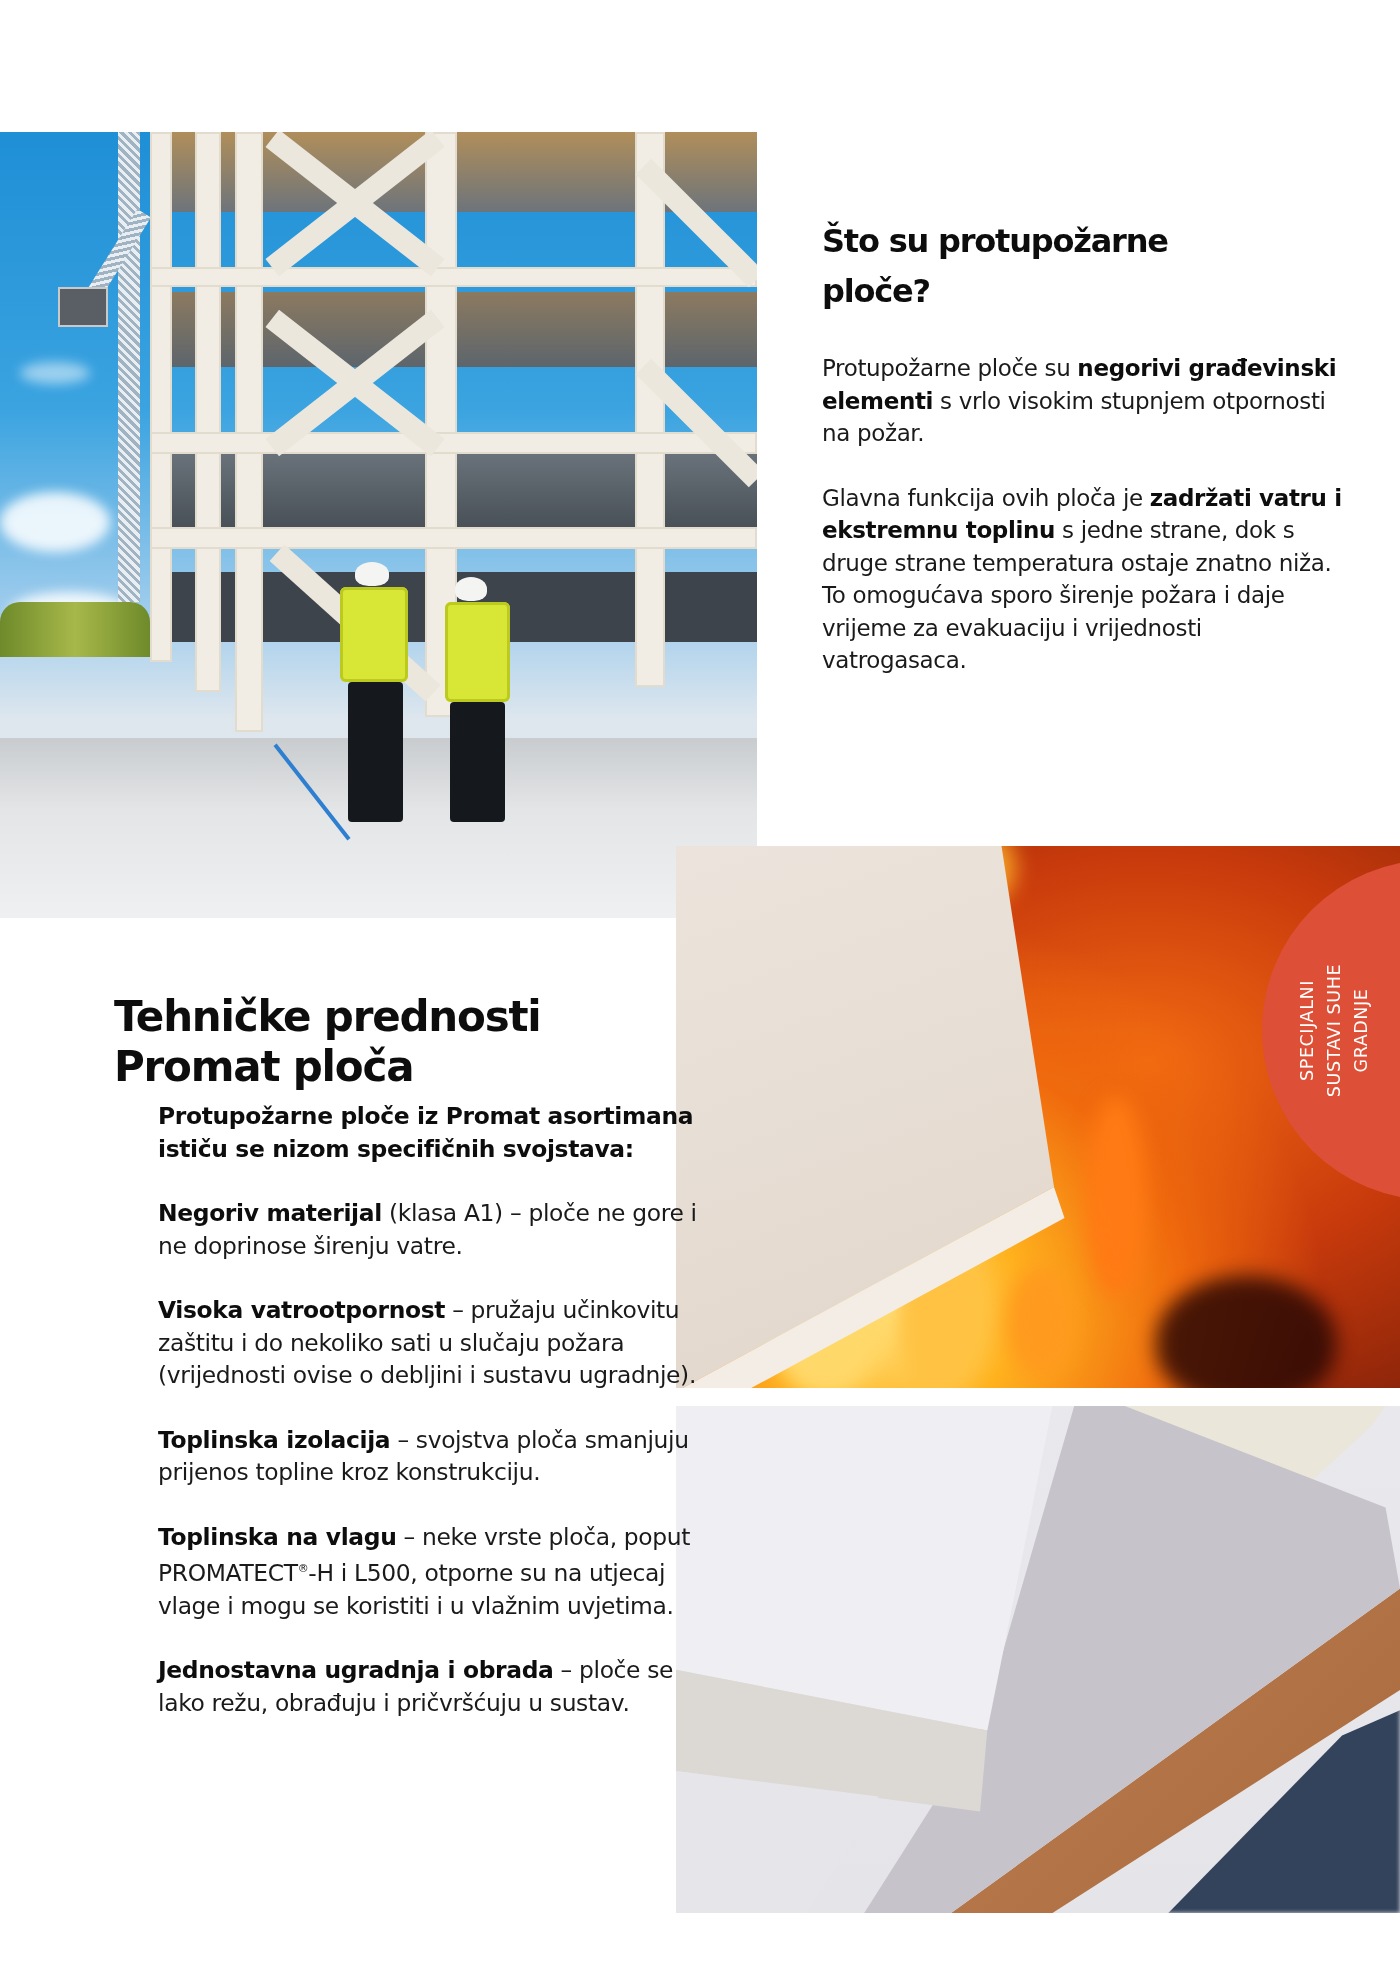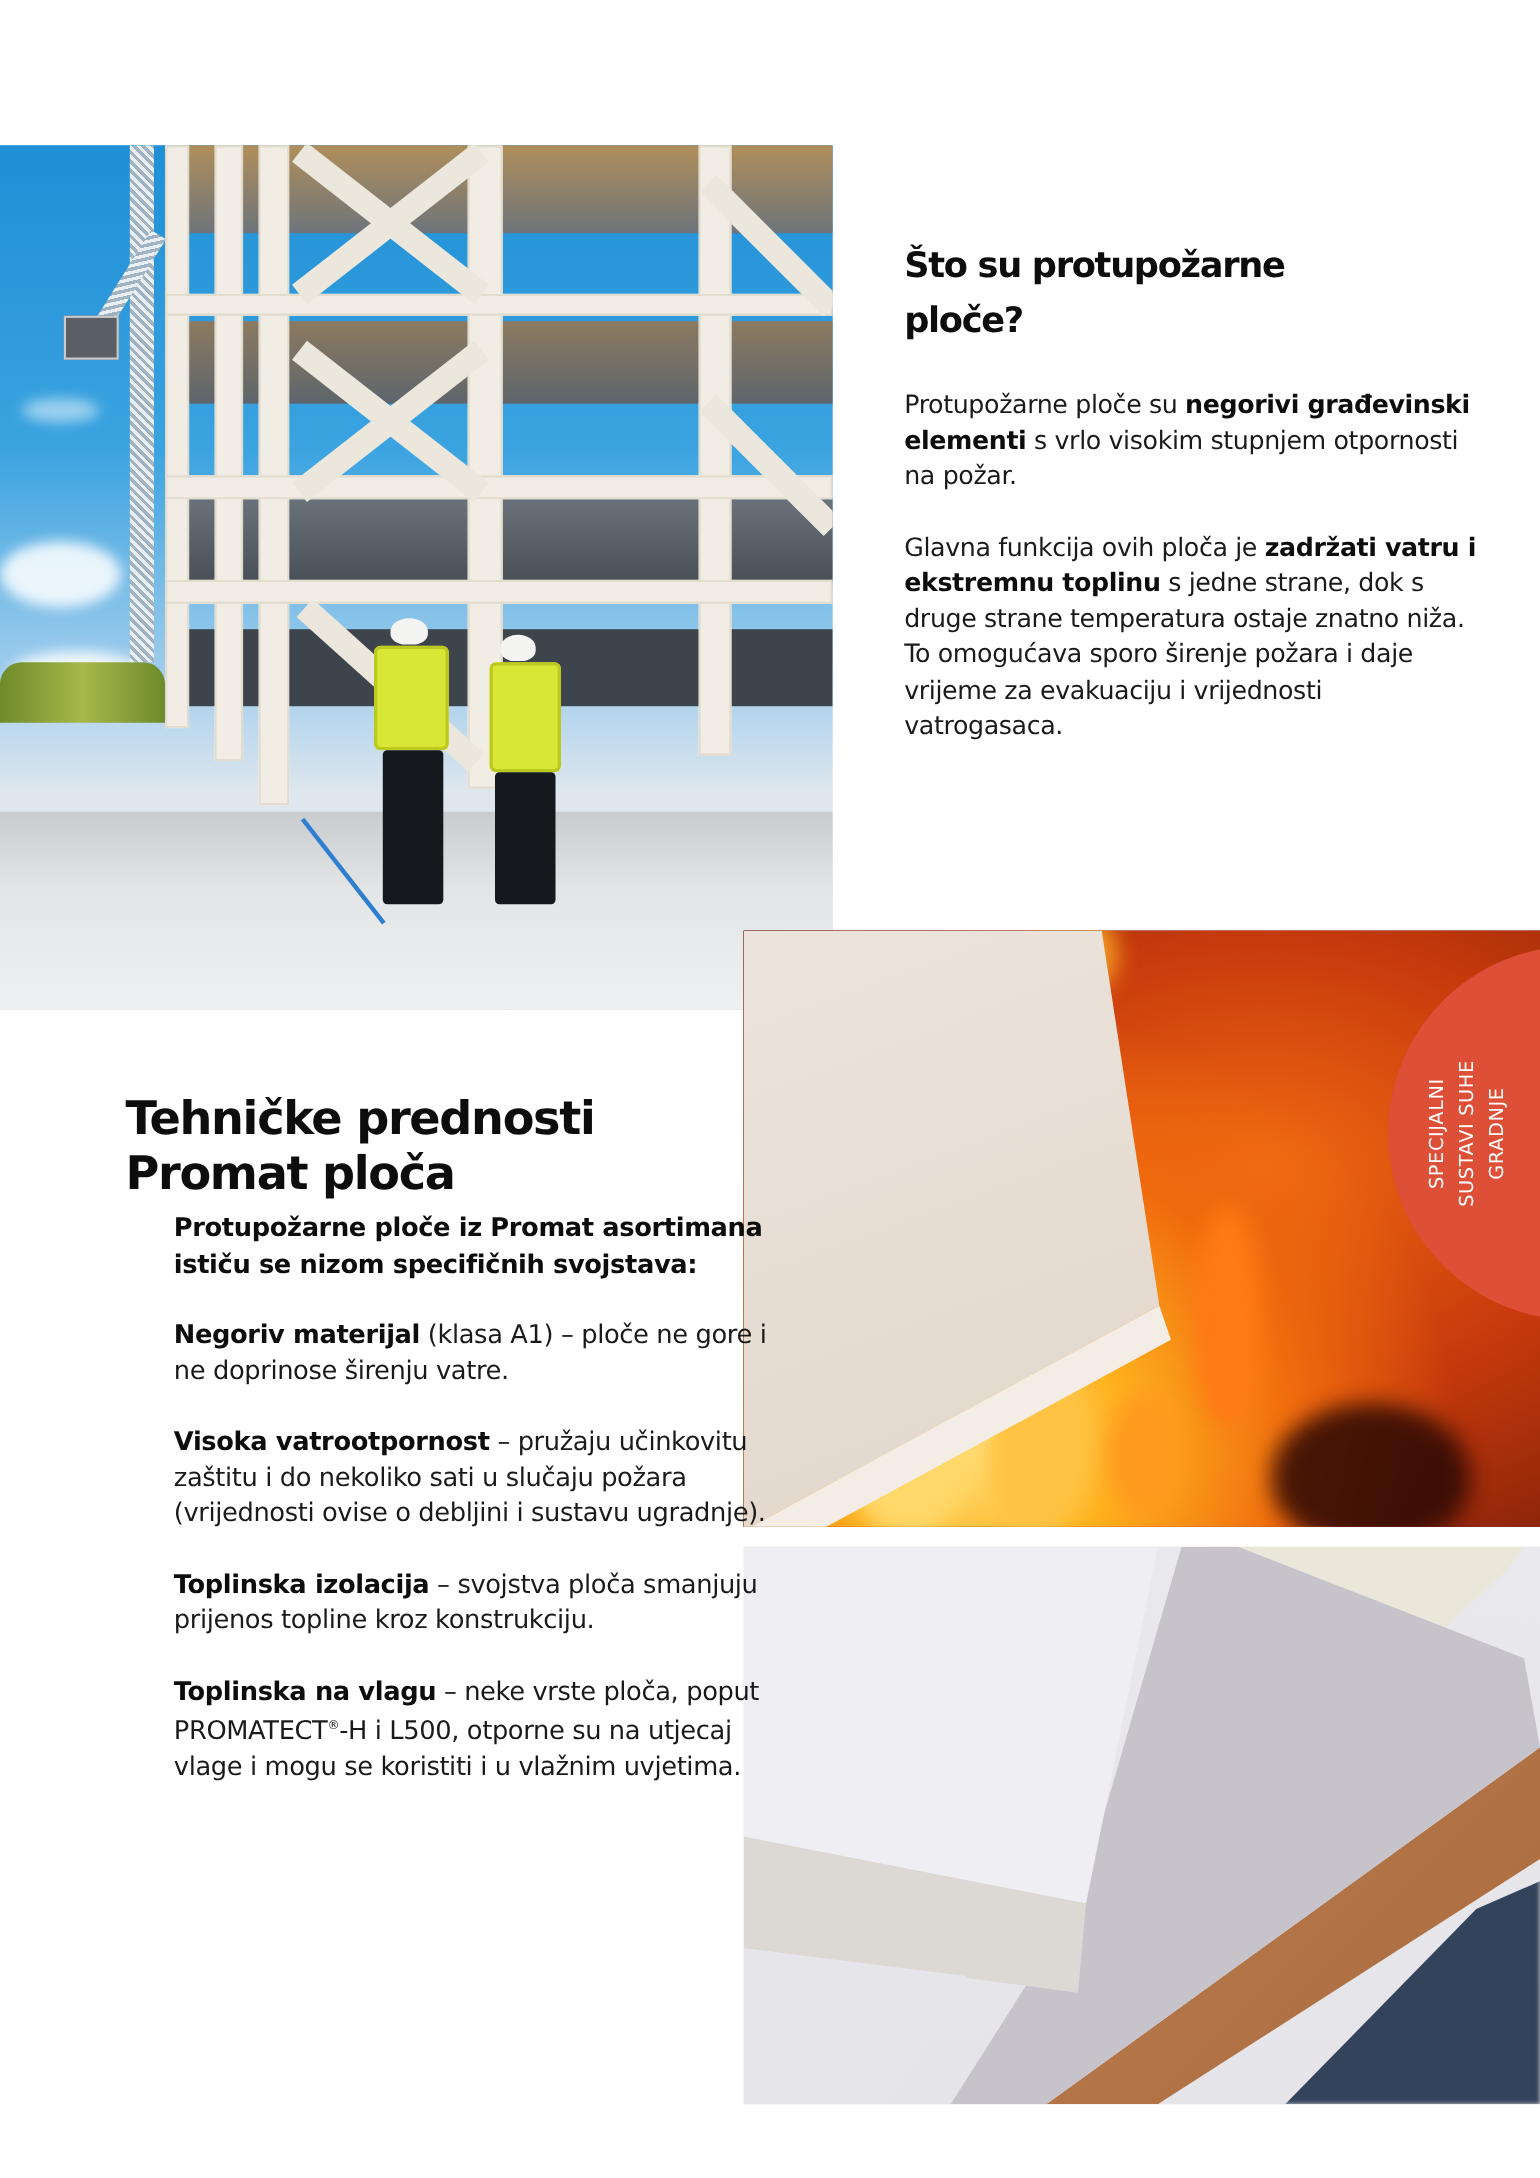--- a/index.html
+++ b/index.html
@@ -160,13 +160,16 @@
   </p>
   <p>
     <b>Visoka vatrootpornost</b><span> – pružaju učinkovitu zaštitu i do nekoliko sati u slučaju požara (vrijednosti ovise o debljini i sustavu ugradnje).</span>
   </p>
   <p>
     <b>Toplinska izolacija</b><span> – svojstva ploča smanjuju prijenos topline kroz konstrukciju.</span>
   </p>
   <p>
     <b>Toplinska na vlagu</b><span> – neke vrste ploča, poput PROMATECT</span><sup>®</sup><span>-H i L500, otporne su na utjecaj vlage i mogu se koristiti i u vlažnim uvjetima.</span>
   </p>
+  <p>
+    <b>Jednostavna ugradnja i obrada</b><span> – ploče se lako režu, obrađuju i pričvršćuju u sustav.</span>
+  </p>
 </div>
 
 </body></html>

